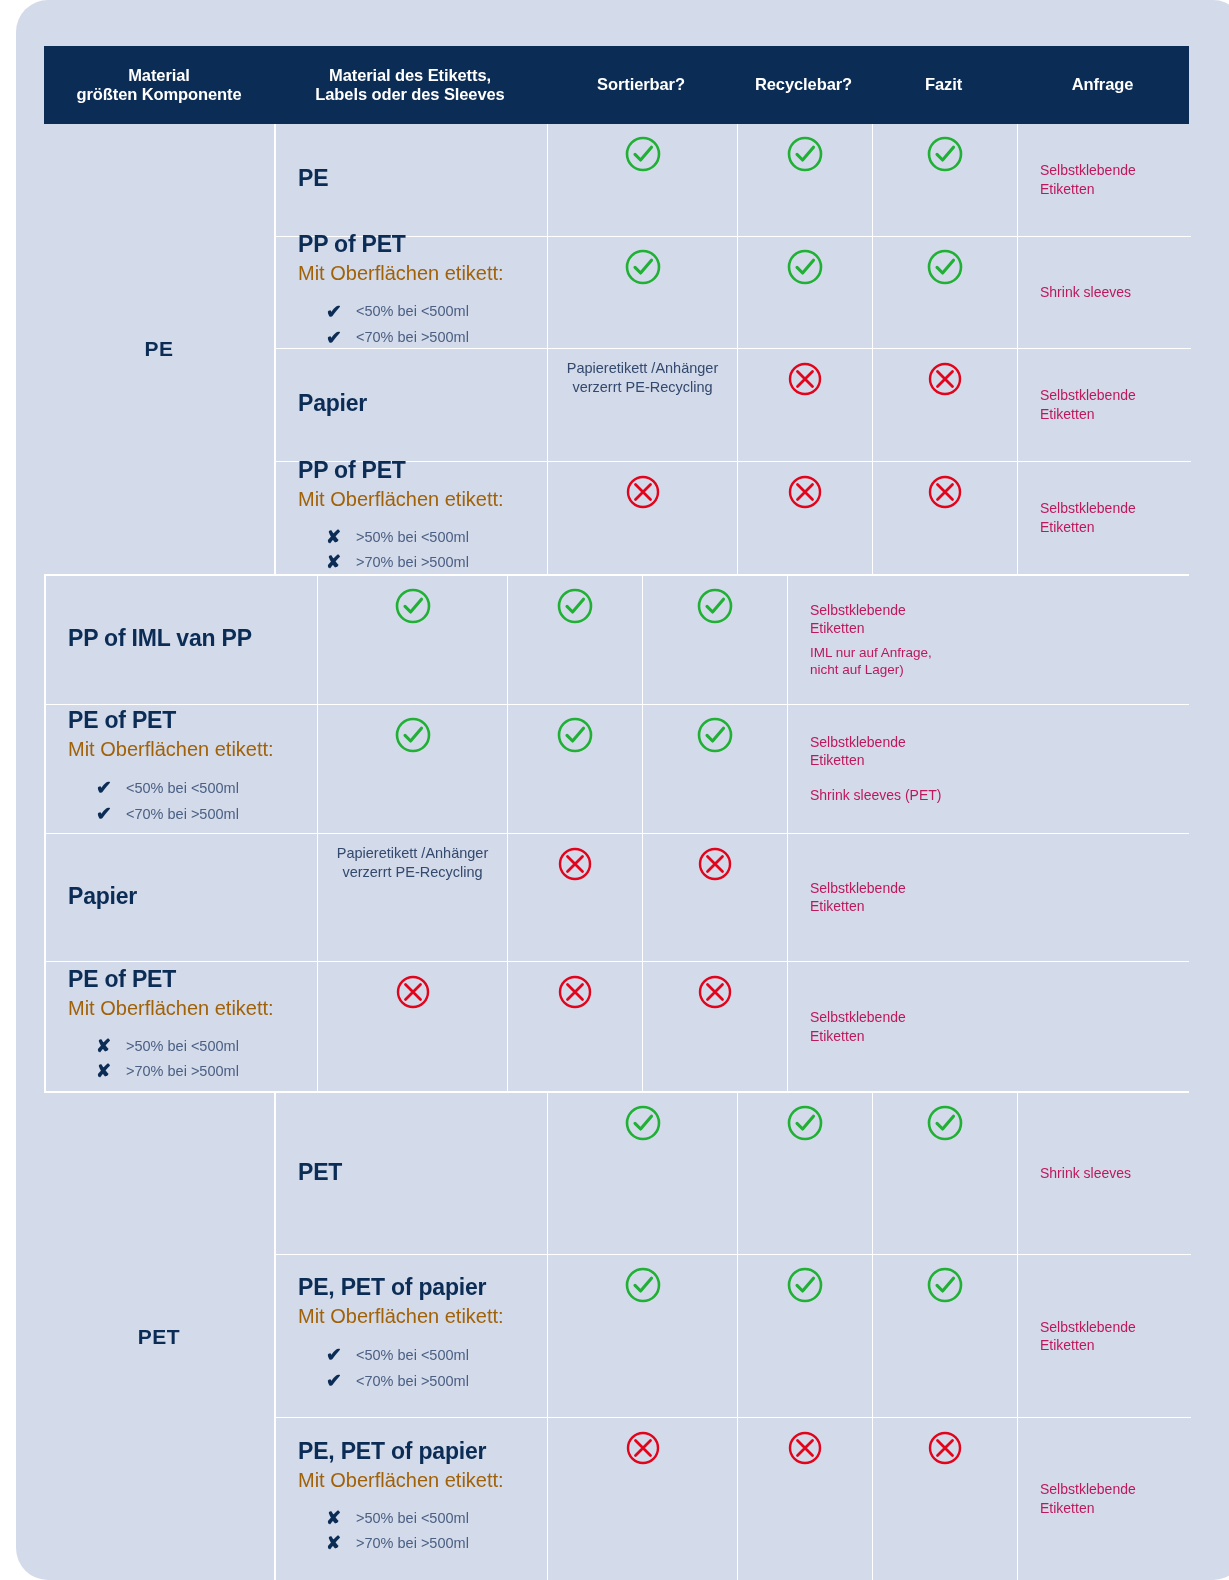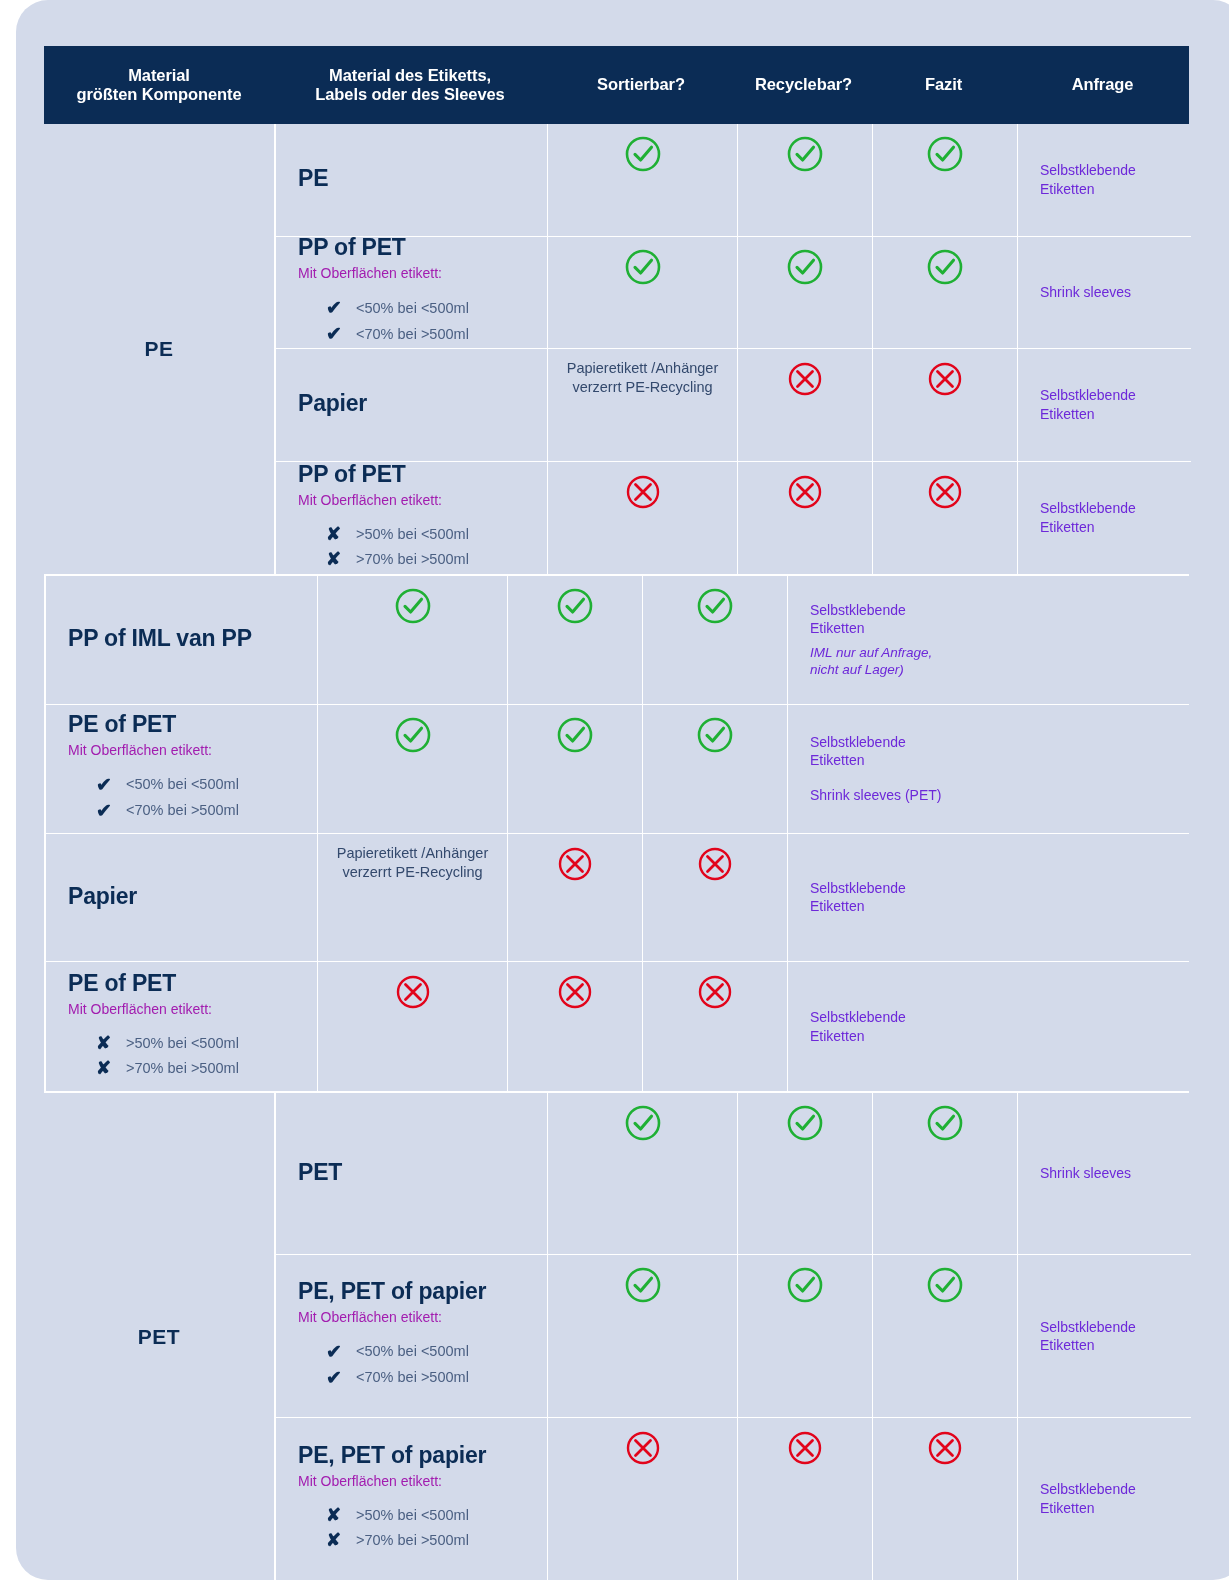--- a/index.html
+++ b/index.html
@@ -103,22 +103,22 @@
               align-items: flex-start; justify-content: center; padding-left: 22px; padding-right: 8px; }
 
   .lbl-title {
     color: #0b2c55;
     font-size: 23px;
     font-weight: bold;
     letter-spacing: -0.2px;
     margin-bottom: 2px;
   }
   .lbl-sub {
-    color: #a21caf;
-    font-size: 14px;
+    color: #a16207;
+    font-size: 20px;
     margin-top: 2px;
   }
   .bullets { margin-top: 10px; width: 100%; }
   .bullet {
     display: flex;
     align-items: center;
     margin: 7px 0 7px 28px;
     color: #4a5f82;
     font-size: 14.5px;
   }
@@ -137,26 +137,26 @@
   .note {
     color: #33496d;
     font-size: 14.5px;
     line-height: 1.32;
     text-align: center;
     width: 100%;
     padding: 0 12px;
   }
 
   .prodline {
-    color: #6d28d9;
+    color: #be185d;
     font-size: 14px;
     line-height: 1.32;
   }
   .prodline + .prodline { margin-top: 16px; }
-  .prodline.ital { font-style: italic; font-size: 13.5px; margin-top: 6px; }
+  .prodline.ital { font-size: 13.5px; margin-top: 6px; }
 
   .icon { display: block; }
 </style>
 </head>
 <body>
 
 <div class="card">
 
   <div class="thead">
     <div class="th th-c0">Material

